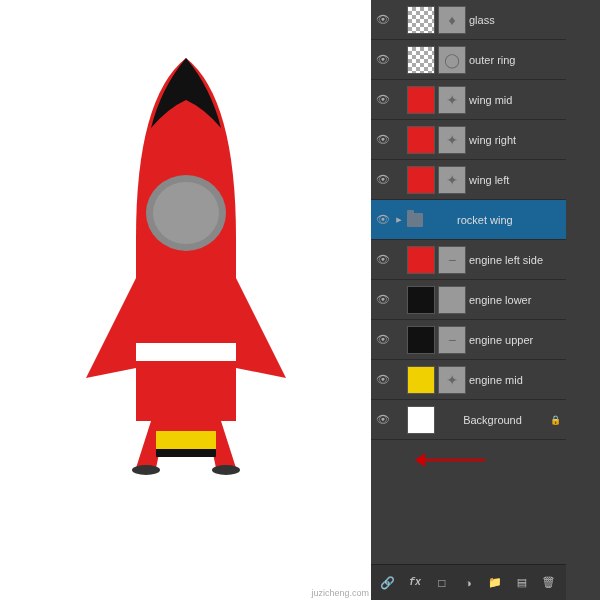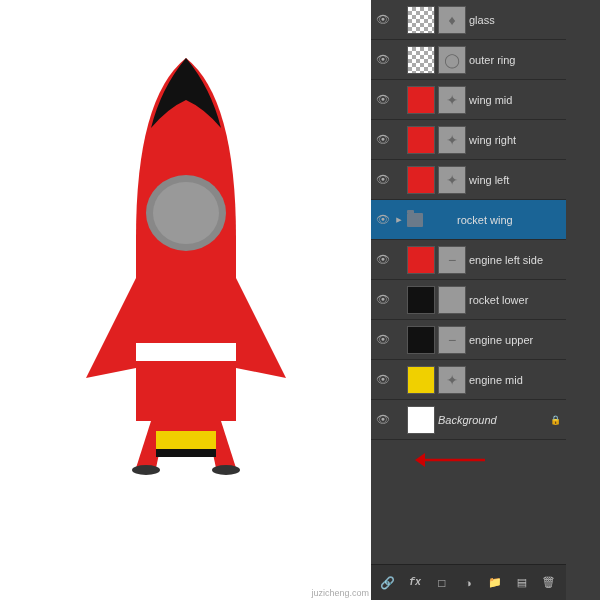--- a/index.html
+++ b/index.html
@@ -117,21 +117,21 @@
     .layer-name {
       font-size: 11px;
       color: #ddd;
       white-space: nowrap;
       overflow: hidden;
       text-overflow: ellipsis;
       flex: 1;
     }
 
     .layer-name.italic {
-      font-style: italic;
+      text-align: center;
     }
 
     .layer-lock {
       width: 12px;
       height: 12px;
       color: #aaa;
       font-size: 9px;
       flex-shrink: 0;
       display: flex;
       align-items: center;
@@ -271,21 +271,21 @@
         <div style="width: 10px;"></div>
         <div class="layer-thumb red"></div>
         <div class="layer-thumb2">−</div>
         <div class="layer-name">engine left side</div>
       </div>
       <div class="layer-row">
         <div class="layer-eye" style="font-size: 11px;">👁</div>
         <div style="width: 10px;"></div>
         <div class="layer-thumb black"></div>
         <div class="layer-thumb2"></div>
-        <div class="layer-name">rocket lower</div>
+        <div class="layer-name">engine lower</div>
       </div>
       <div class="layer-row">
         <div class="layer-eye" style="font-size: 11px;">👁</div>
         <div style="width: 10px;"></div>
         <div class="layer-thumb black"></div>
         <div class="layer-thumb2">−</div>
         <div class="layer-name">engine upper</div>
       </div>
       <div class="layer-row">
         <div class="layer-eye" style="font-size: 11px;">👁</div>

